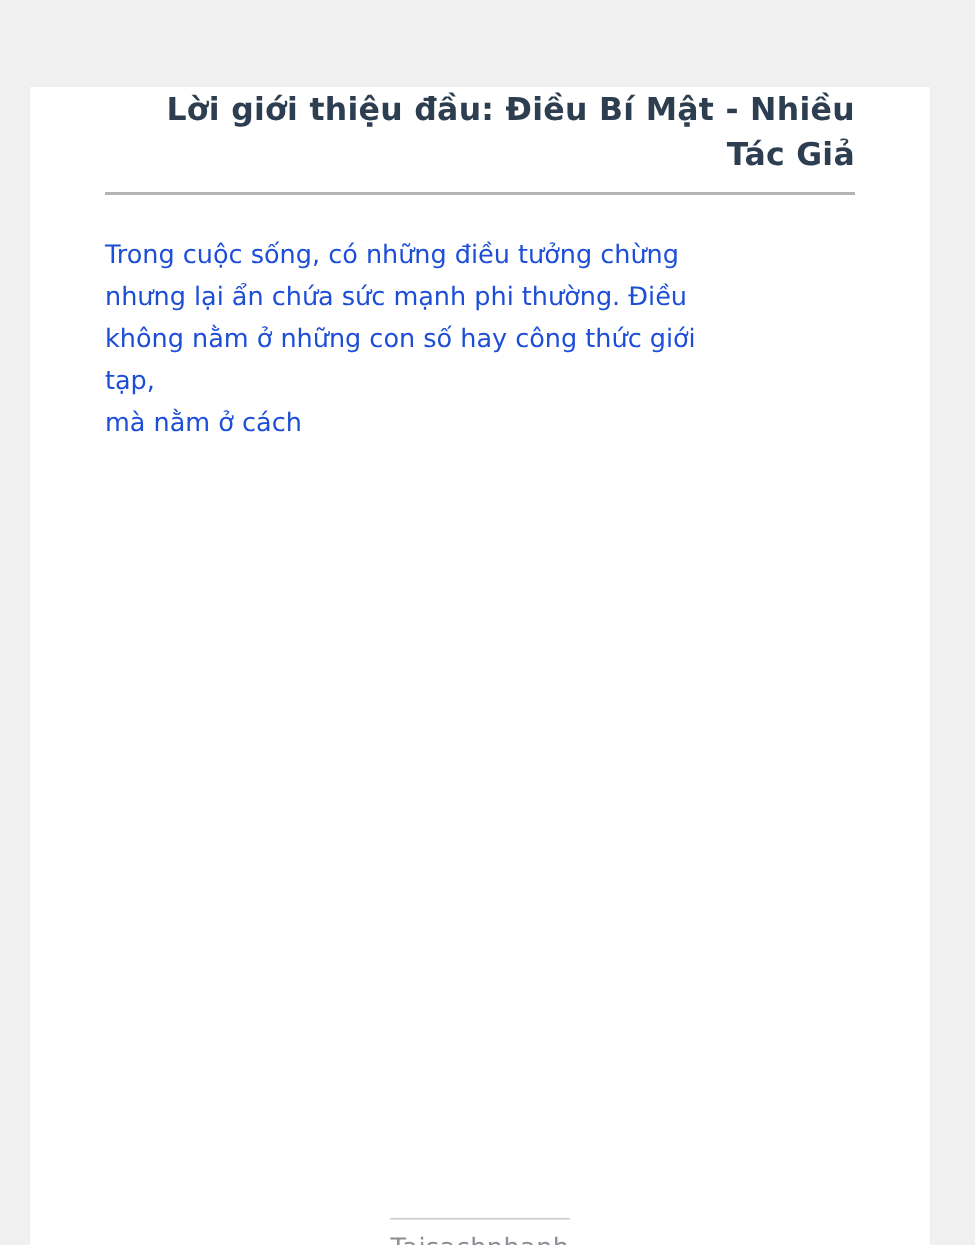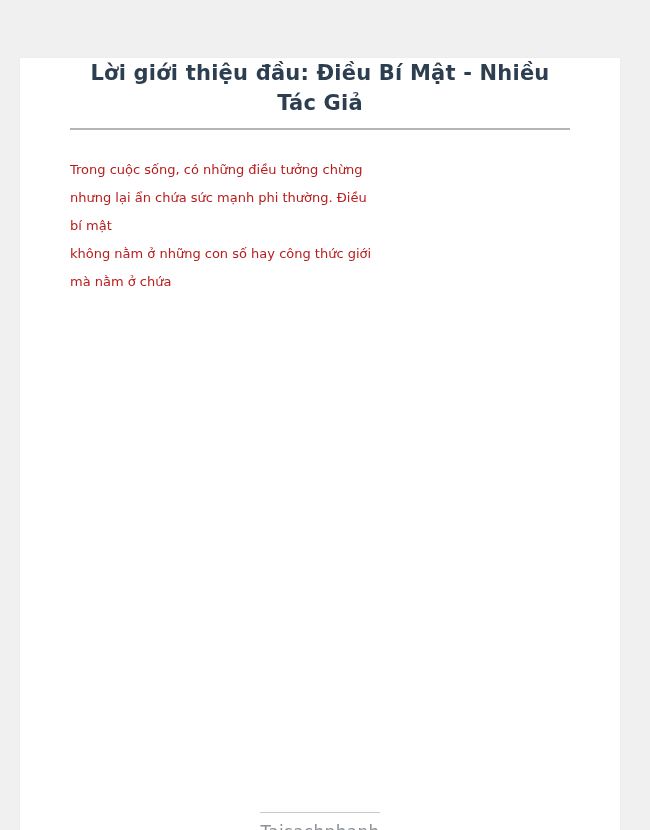--- a/index.html
+++ b/index.html
@@ -18,35 +18,35 @@
     margin-top: 20px;
     background: #ffffff;
     box-shadow: 0 0 2px rgba(0,0,0,0.04);
     padding: 0 50px;
   }
   .page-title {
     margin-top: 58px;
     font-size: 21px;
     line-height: 30px;
     font-weight: 600;
-    text-align: center;
+    text-align: right;
     color: #2c3e50;
     letter-spacing: 0.2px;
   }
   .title-divider {
     margin-top: 10px;
     height: 2px;
     background: #b3b6b8;
     border: none;
   }
   .body-text {
     margin-top: 26px;
-    font-size: 13px;
+    font-size: 17px;
     line-height: 28px;
-    color: #b91c1c;
+    color: #1d4ed8;
   }
   .body-line {
     white-space: nowrap;
   }
   .page-footer {
     position: absolute;
     left: 0;
     right: 0;
     bottom: 12px;
     text-align: center;
@@ -70,23 +70,23 @@
 
 <div class="page">
 
   <h1 class="page-title">Lời giới thiệu đầu: Điều Bí Mật - Nhiều Tác Giả</h1>
 
   <hr class="title-divider">
 
   <div class="body-text">
     <div class="body-line">Trong cuộc sống, có những điều tưởng chừng</div>
     <div class="body-line">nhưng lại ẩn chứa sức mạnh phi thường. Điều</div>
-    <div class="body-line">bí mật</div>
     <div class="body-line">không nằm ở những con số hay công thức giới</div>
-    <div class="body-line">mà nằm ở chứa</div>
+    <div class="body-line">tạp,</div>
+    <div class="body-line">mà nằm ở cách</div>
   </div>
 
   <div class="page-footer">
     <hr class="footer-divider">
     <div class="footer-brand">Taisachnhanh</div>
   </div>
 
 </div>
 
 </body></html>

